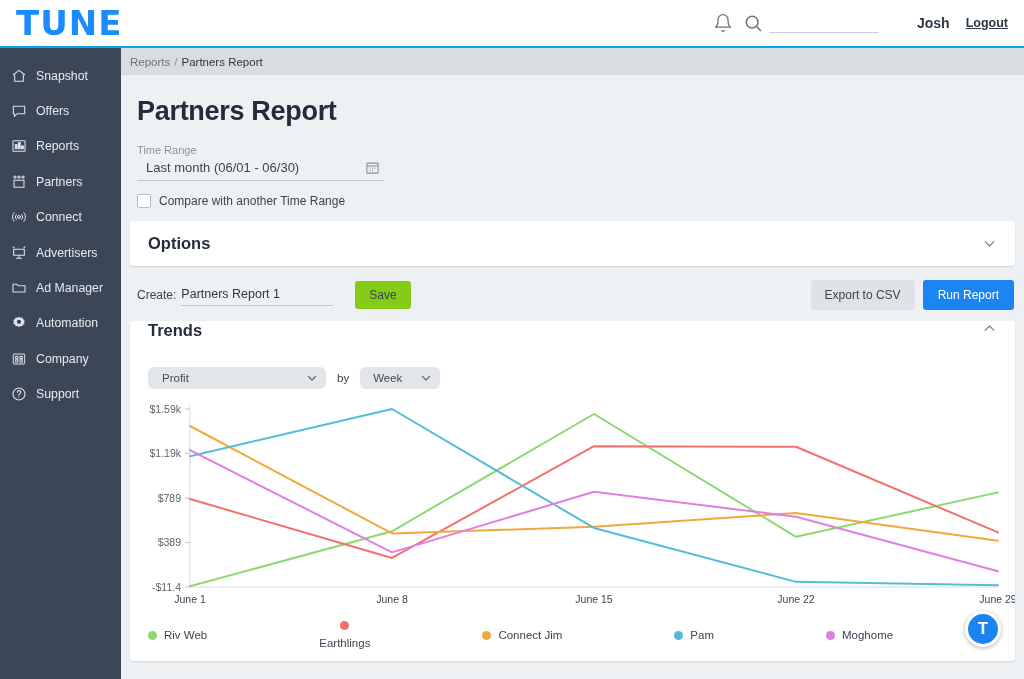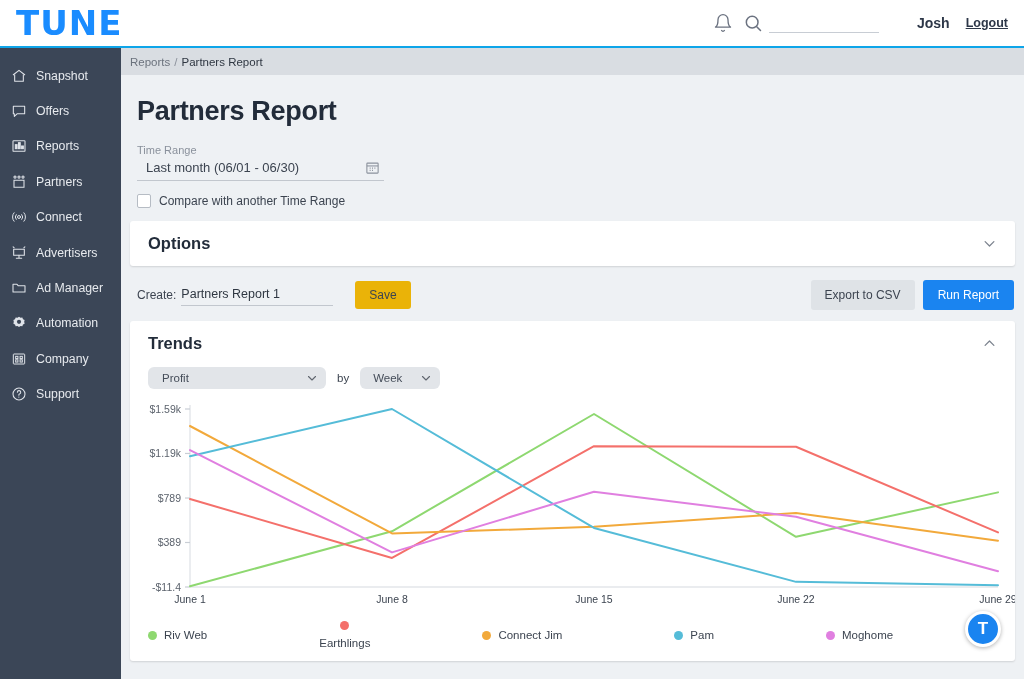--- a/index.html
+++ b/index.html
@@ -101,27 +101,27 @@
   .create-input {
     width: 152px; font-size: 12.5px; color: #2f3742;
     border: none; border-bottom: 1px solid #c2c7ce; outline: none;
     padding: 2px 0 4px; background: transparent;
     font-family: "Liberation Sans", sans-serif;
   }
   .btn {
     font-size: 12px; border: none; cursor: pointer; border-radius: 3px;
     font-family: "Liberation Sans", sans-serif;
   }
-  .btn-save { background: #eab308; color: #3c4450; padding: 7px 14px; margin-left: 22px; }
+  .btn-save { background: #84cc16; color: #3c4450; padding: 7px 14px; margin-left: 22px; }
   .btn-csv { background: #dfe3e7; color: #3c4450; padding: 8px 14px; margin-left: auto; }
   .btn-run { background: #1a84f0; color: #fff; padding: 8px 15px; margin-left: 8px; }
 
   
   .trends-card { margin-top: 11px; height: 340px; position: relative; }
-  .trends-head { display: flex; align-items: center; height: 44px; padding: 0 18px; }
+  .trends-head { display: flex; height: 44px; padding: 0 18px; }
   .selectors { display: flex; align-items: center; gap: 11px; padding: 2px 0 0 18px; }
   .sel {
     background: #e2e5e9; border: none; border-radius: 6px;
     display: flex; align-items: center; height: 22px; cursor: pointer;
   }
   .sel-metric { width: 178px; padding: 0 8px 0 14px; }
   .sel-interval { width: 80px; padding: 0 8px 0 13px; }
   .sel span { font-size: 11.5px; color: #454d59; }
   .sel .caret { margin-left: auto; width: 12px; height: 12px; color: #60666f; }
   .by-word { font-size: 11.5px; color: #3c4450; }

